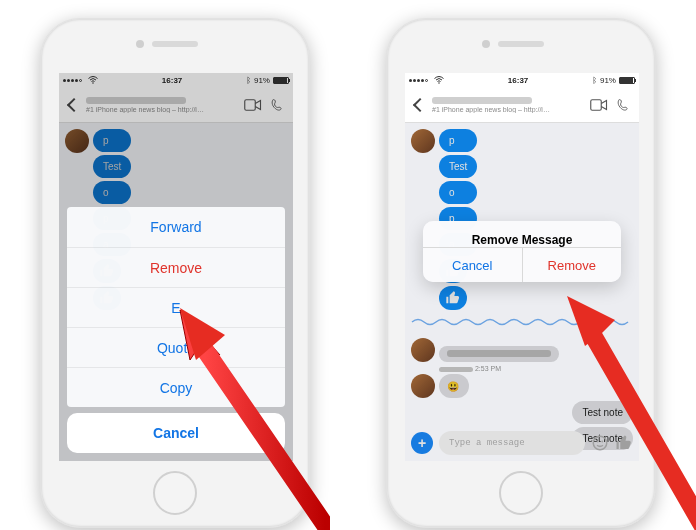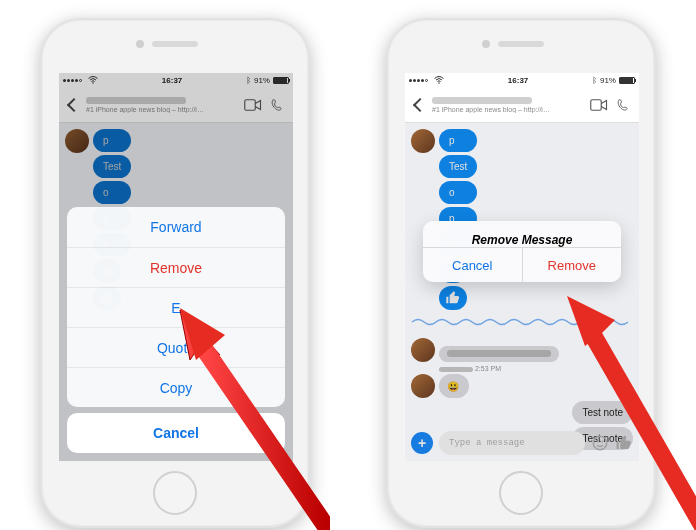--- a/index.html
+++ b/index.html
@@ -156,21 +156,21 @@
     position:absolute; inset:0;
     background: rgba(0,0,0,.18);
   }
 
   
   .sheet {
     position:absolute; left:8px; right:8px; bottom:8px;
   }
   .sheet-card {
     background: rgba(248,249,251,.98);
-    border-radius: 10px;
+    border-radius: 4px;
     overflow:hidden;
     margin-bottom: 6px;
   }
   .sheet-card .item {
     height: 40px; display:flex; align-items:center; justify-content:center;
     font-size: 14px; color: #1275e5;
     border-top: 1px solid rgba(0,0,0,.07);
   }
   .sheet-card .item:first-child { border-top:none; }
   .sheet-card .item.red { color:#e0342c; }
@@ -183,21 +183,21 @@
   }
 
   
   .alert {
     position:absolute; left:18px; right:18px; top: 148px;
     background: rgba(250,250,252,.99);
     border-radius: 10px;
     overflow:hidden;
     box-shadow: 0 6px 18px rgba(0,0,0,.18);
   }
-  .alert-title { font-size:12px; font-weight:600; text-align:center; padding-top:12px;font-style:italic; }
+  .alert-title { font-size:12px; font-weight:600; text-align:center; padding-top:12px; }
   .alert-msg { font-size:10px; text-align:center; color:#444; padding: 4px 16px 12px; }
   .alert-btns { display:flex; border-top:1px solid #d9d9d9; }
   .alert-btns .btn {
     flex:1; height:34px; display:flex; align-items:center; justify-content:center;
     font-size:13px; color:#1275e5;
   }
   .alert-btns .btn.red { color:#e0342c; border-left:1px solid #d9d9d9; }
 
   
   .arrow { position:absolute; pointer-events:none; }

